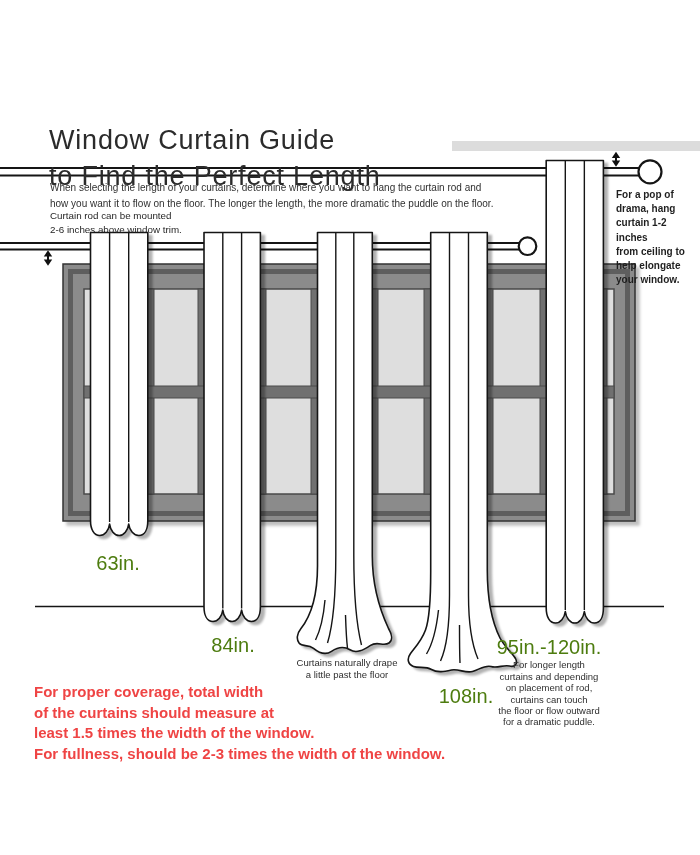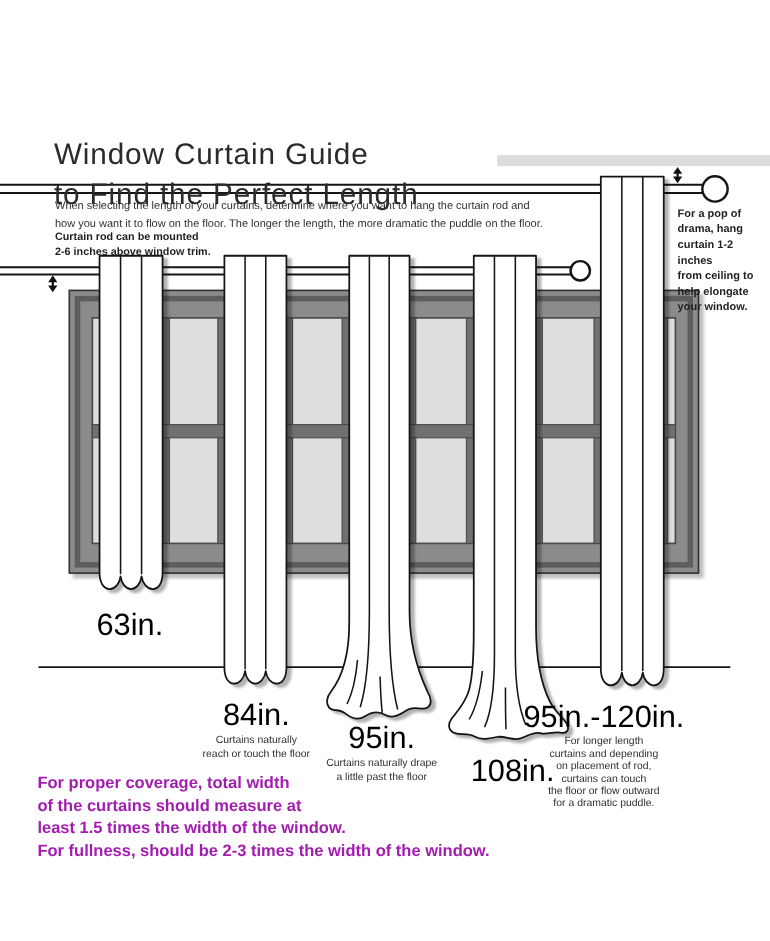--- a/index.html
+++ b/index.html
@@ -7,25 +7,25 @@
     width:700px;height:855px;position:relative;overflow:hidden;
     font-family:"Liberation Sans","DejaVu Sans",sans-serif;color:#2d2d2d;
   }
   .abs{position:absolute;}
   .pre{white-space:pre-line;}
   #title{
     left:49px;top:86px;font-size:27px;line-height:36px;letter-spacing:0.8px;
     font-weight:400;color:#2b2b2b;margin-top:36px;
   }
   #intro{left:50px;top:180px;width:460px;font-size:10px;line-height:15.5px;color:#303030;}
-  #rod-note{left:50px;top:209px;width:260px;font-size:9.8px;line-height:13.5px;font-weight:bold;color:#1f1f1f;}
+  #rod-note{left:50px;top:209px;width:260px;font-size:9.8px;line-height:13.5px;font-weight:normal;color:#1f1f1f;}
   #ceiling-note{left:616px;top:188px;width:84px;font-size:10px;line-height:14.2px;font-weight:bold;color:#1f1f1f;}
-  #footer-note{left:34px;top:682px;width:480px;font-size:15px;line-height:20.5px;font-weight:bold;color:#a21caf;margin-top:20px;}
+  #footer-note{left:34px;top:682px;width:480px;font-size:15px;line-height:20.5px;font-weight:bold;color:#ef4444;}
   .curtain-label{text-align:center;color:#2b2b2b;}
-  .curtain-label .len{font-size:28px;line-height:1.12;font-weight:400;color:#000000;}
+  .curtain-label .len{font-size:20px;line-height:1.12;font-weight:400;color:#4d7c0f;}
   .curtain-label .desc{font-size:9.5px;line-height:12.3px;margin-top:2px;color:#2f2f2f;}
   #label-5 .desc{line-height:11.4px;margin-top:1px;}
   #diagram{position:absolute;left:0;top:0;}
 </style>
 </head>
 <body>
 
 <svg id="diagram" width="700" height="855" viewBox="0 0 700 855" xmlns="http://www.w3.org/2000/svg">
 
   <rect x="452" y="141" width="248" height="10" fill="#dcdcdc"></rect>
@@ -175,26 +175,23 @@
 from ceiling to
 help elongate
 your window.</div>
 
 <div id="label-1" class="abs curtain-label" style="left:33px;top:552px;width:170px;">
   <div class="len">63in.</div>
 </div>
 
 <div id="label-2" class="abs curtain-label" style="left:148px;top:634px;width:170px;">
   <div class="len">84in.</div>
-  <div class="desc pre">Curtains naturally
-reach or touch the floor</div>
 </div>
 
 <div id="label-3" class="abs curtain-label" style="left:262px;top:655px;width:170px;">
-  <div class="len">95in.</div>
   <div class="desc pre">Curtains naturally drape
 a little past the floor</div>
 </div>
 
 <div id="label-4" class="abs curtain-label" style="left:381px;top:685px;width:170px;">
   <div class="len">108in.</div>
 </div>
 
 <div id="label-5" class="abs curtain-label" style="left:464px;top:636px;width:170px;">
   <div class="len">95in.-120in.</div>

